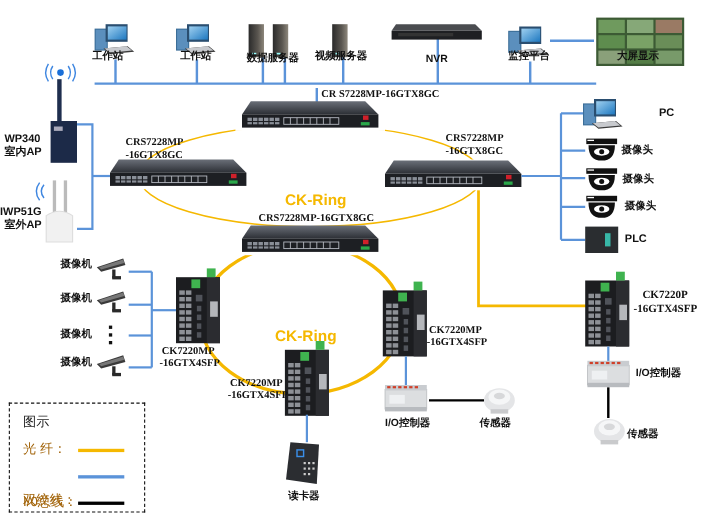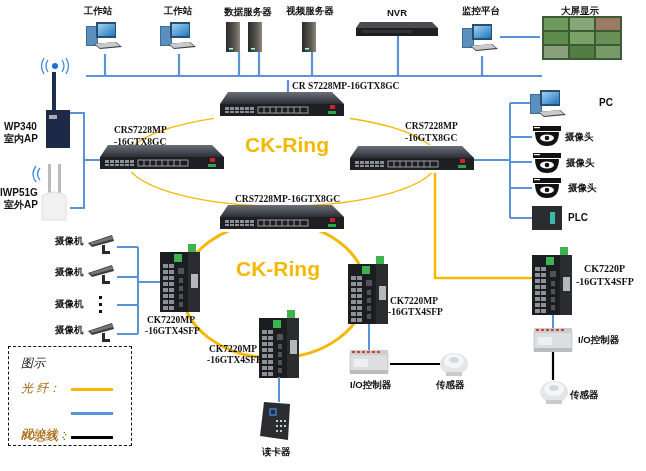--- a/index.html
+++ b/index.html
@@ -1,25 +1,25 @@
 <!DOCTYPE html>
 <html><head>
 <meta charset="utf-8">
 <style>
   html, body { margin: 0; padding: 0; background: #ffffff; }
   body { width: 646px; height: 471px; position: relative; overflow: hidden;
          font-family: "Liberation Sans", "DejaVu Sans", sans-serif; }
   #canvas { position: absolute; left: 0; top: 0; width: 646px; height: 471px; }
   .lbl { position: absolute; font-size: 9.5px; font-weight: bold; color: #111; white-space: nowrap; line-height: 11px; }
-  .lbl.c { transform: translateX(-50%); text-align: left; }
+  .lbl.c { transform: translateX(-50%); text-align: left; margin-top: 41px; }
   .model { position: absolute; font-size: 9.5px; font-weight: bold; color: #111; line-height: 11px; white-space: nowrap; font-family: Liberation Serif, serif; }
   .ring { position: absolute; color: #f5b800; font-weight: bold; text-align: center; transform: translateX(-50%); }
-  .ring .t1 { font-size: 21px; line-height: 20px; display: block; }
+  .ring .t1 { font-size: 14px; line-height: 20px; display: block; margin-top: 36px; }
   .ring .t2 { font-size: 16px; line-height: 20px; display: block; }
-  .legend { position: absolute; left: 8px; top: 346px; width: 124px; height: 100px; border: 1.5px dashed #111; box-sizing: border-box; font-style: italic; }
+  .legend { position: absolute; left: 8px; top: 366px; width: 124px; height: 100px; border: 1.5px dashed #111; box-sizing: border-box; }
   .legend .title { position: absolute; left: 12px; top: 8px; font-size: 12px; color: #222; }
   .legend .row { position: absolute; left: 12px; font-size: 12px; color: #a16207; white-space: nowrap; }
   .legend .swatch { position: absolute; left: 62px; width: 42px; height: 2.5px; }
 </style>
 </head>
 <body>
 
 <svg id="canvas" width="646" height="471" viewBox="0 0 646 471">
   <defs>
     <linearGradient id="swTop" x1="0" y1="0" x2="0" y2="1">

